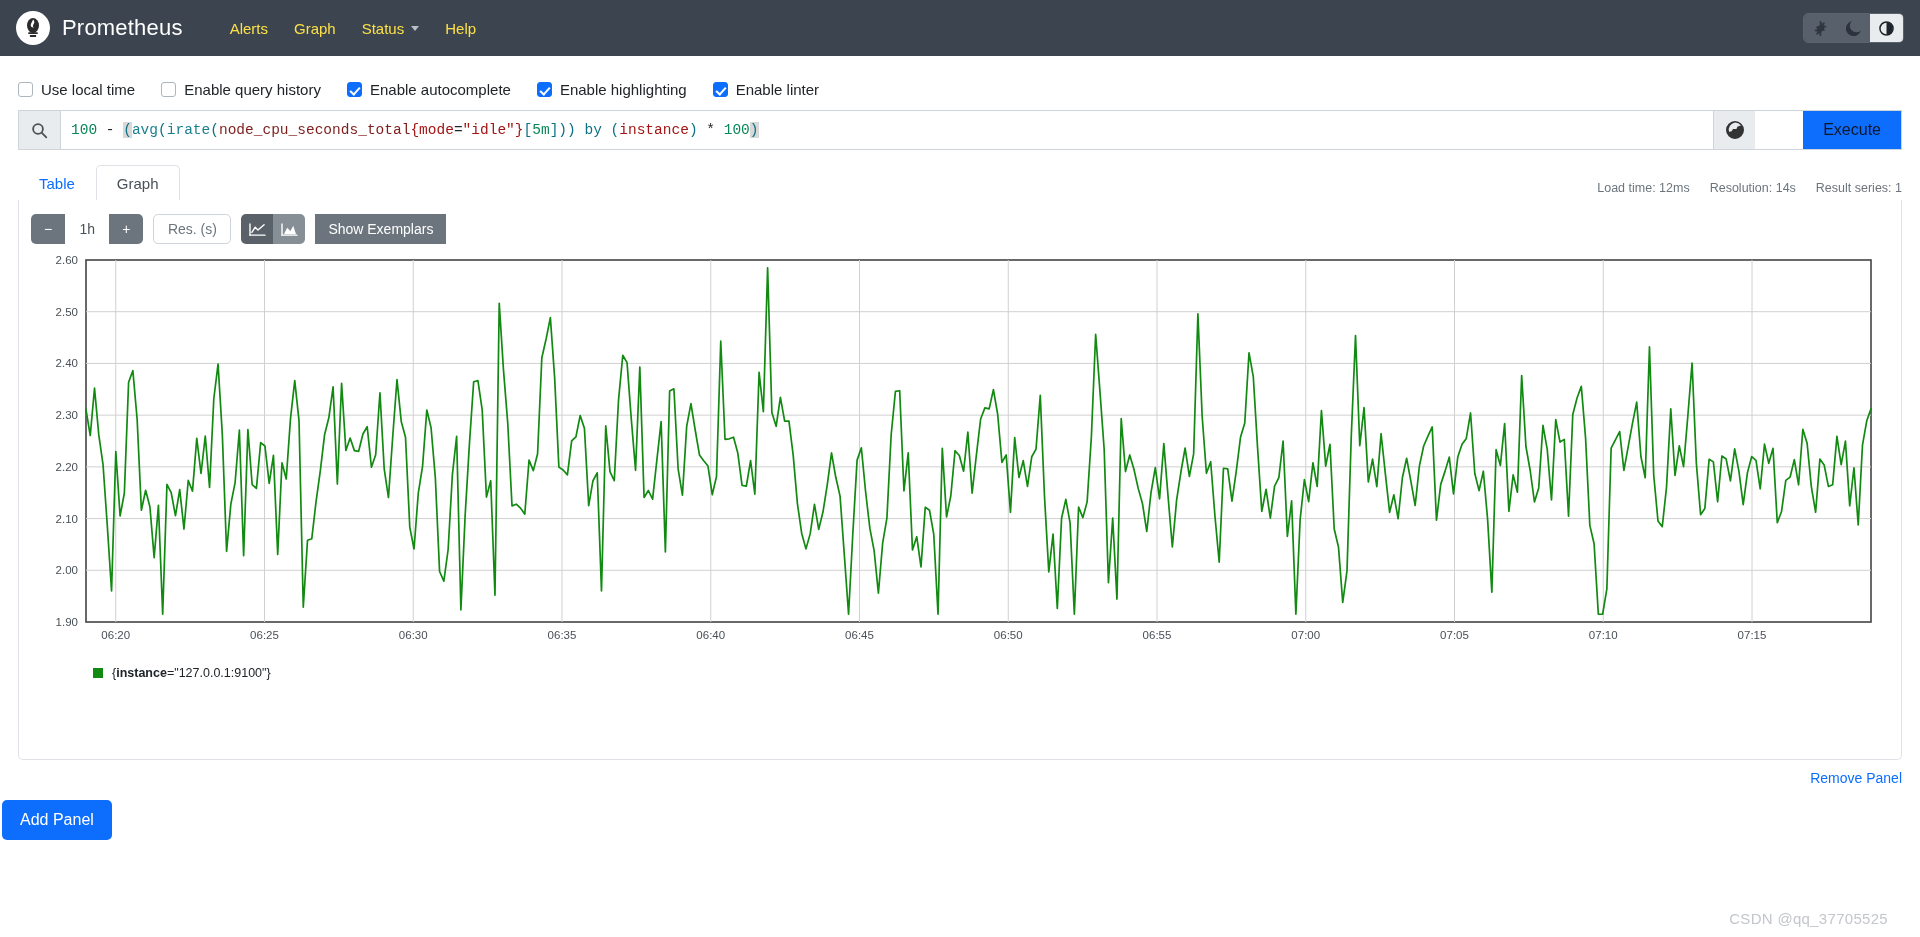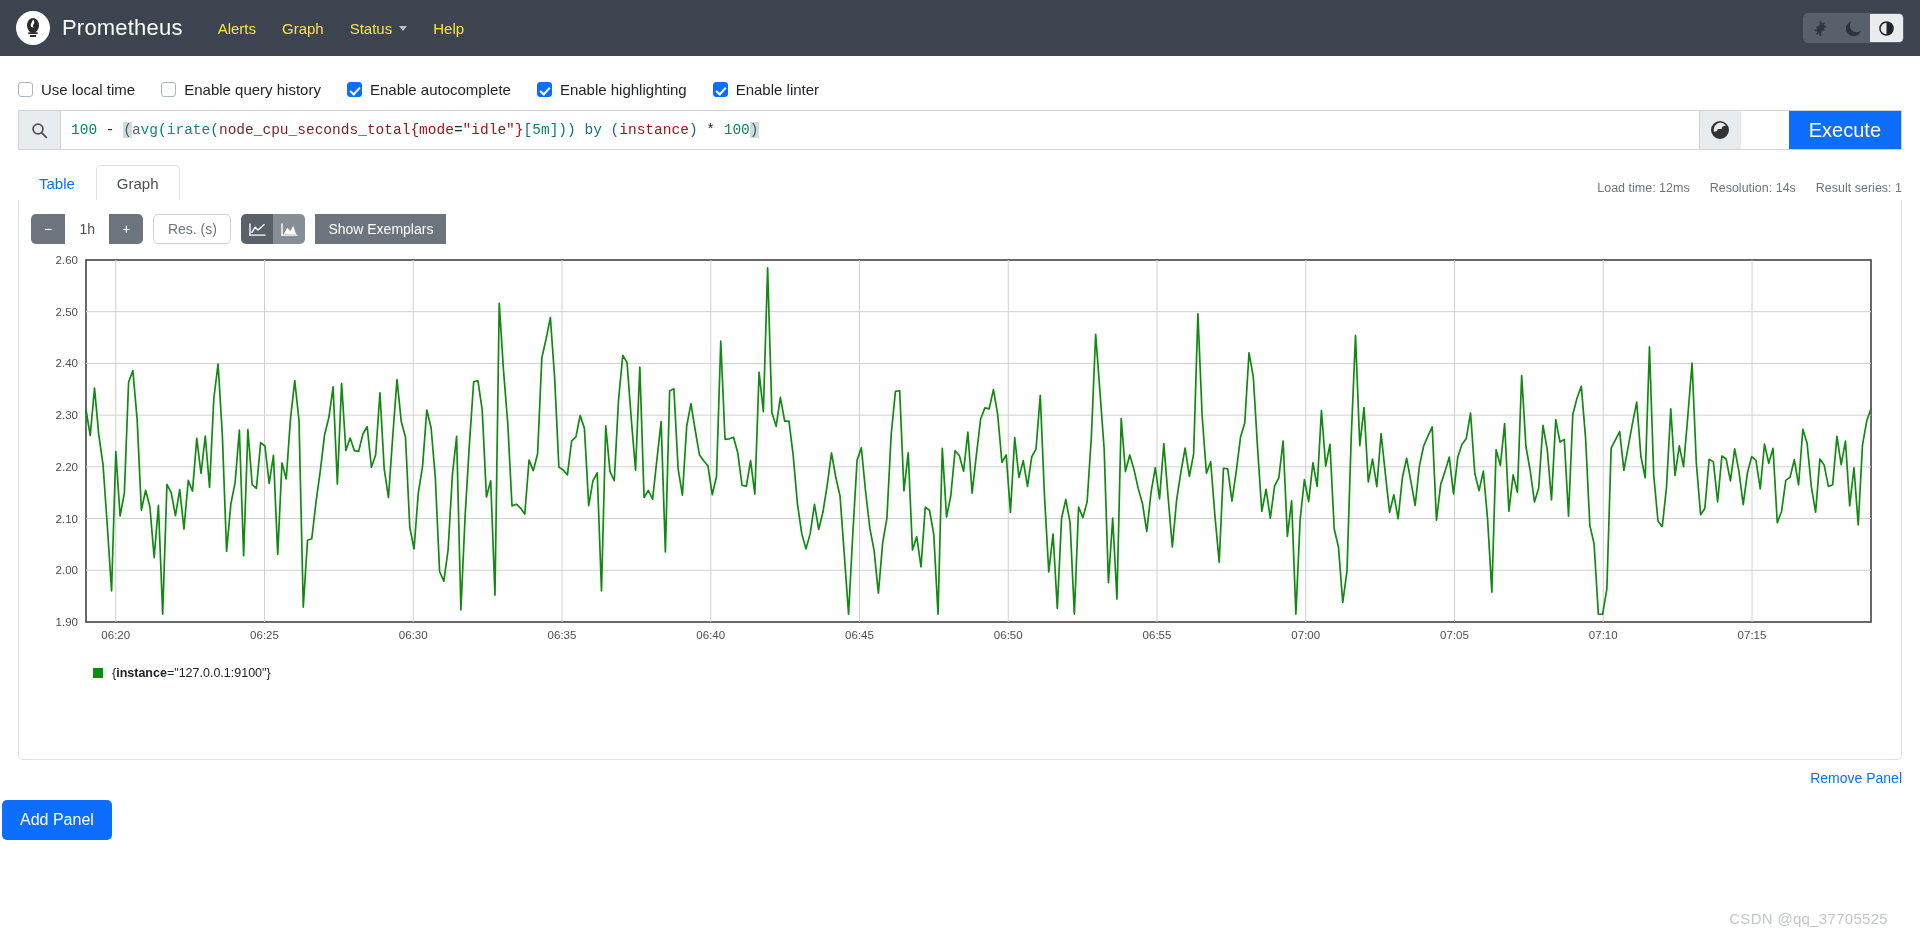--- a/index.html
+++ b/index.html
@@ -14,21 +14,21 @@
     overflow:hidden;
   }
 
   
   .navbar {
     height:56px; background:#3b444f;
     display:flex; align-items:center;
     padding:0 16px;
     position:relative;
   }
-  .brand { display:flex; align-items:center; gap:12px; margin-right:22px; }
+  .brand { display:flex; align-items:center; gap:12px; margin-right:34px; }
   .logo {
     width:34px; height:34px; border-radius:50%;
     background:#fff; position:relative;
     display:flex; align-items:center; justify-content:center;
   }
   .logo svg { display:block; }
   .brand-name {
     color:#fff; font-size:22px; letter-spacing:.2px;
   }
   .nav-links { display:flex; align-items:center; gap:0; }
@@ -93,22 +93,22 @@
     padding:0 10px; font-family:"Liberation Mono", monospace;
     font-size:14.5px; white-space:pre; overflow:hidden;
     cursor:text;
   }
   .q-globe {
     width:42px; background:#e9ecef; border-left:1px solid #ced4da;
     display:flex;align-items:center;justify-content:center;
     flex:none; cursor:pointer; color:#333;
   }
   .q-exec {
-    background:#0d6efd; color:#ffffff; border:none;
-    padding:0 20px; font-size:20px; cursor:pointer;
+    background:#0d6efd; color:#0f172a; border:none;
+    padding:0 20px; font-size:16px; cursor:pointer;
     font-family:inherit; flex:none;margin-left:48px;
   }
   
   .tok-num { color:#098658; }
   .tok-op  { color:#212529; }
   .tok-paren { color:#0b7285; }
   .tok-func { color:#1a7f8e; }
   .tok-metric { color:#7f1d1d; }
   .tok-brace { color:#a31515; }
   .tok-label { color:#a31515; }

